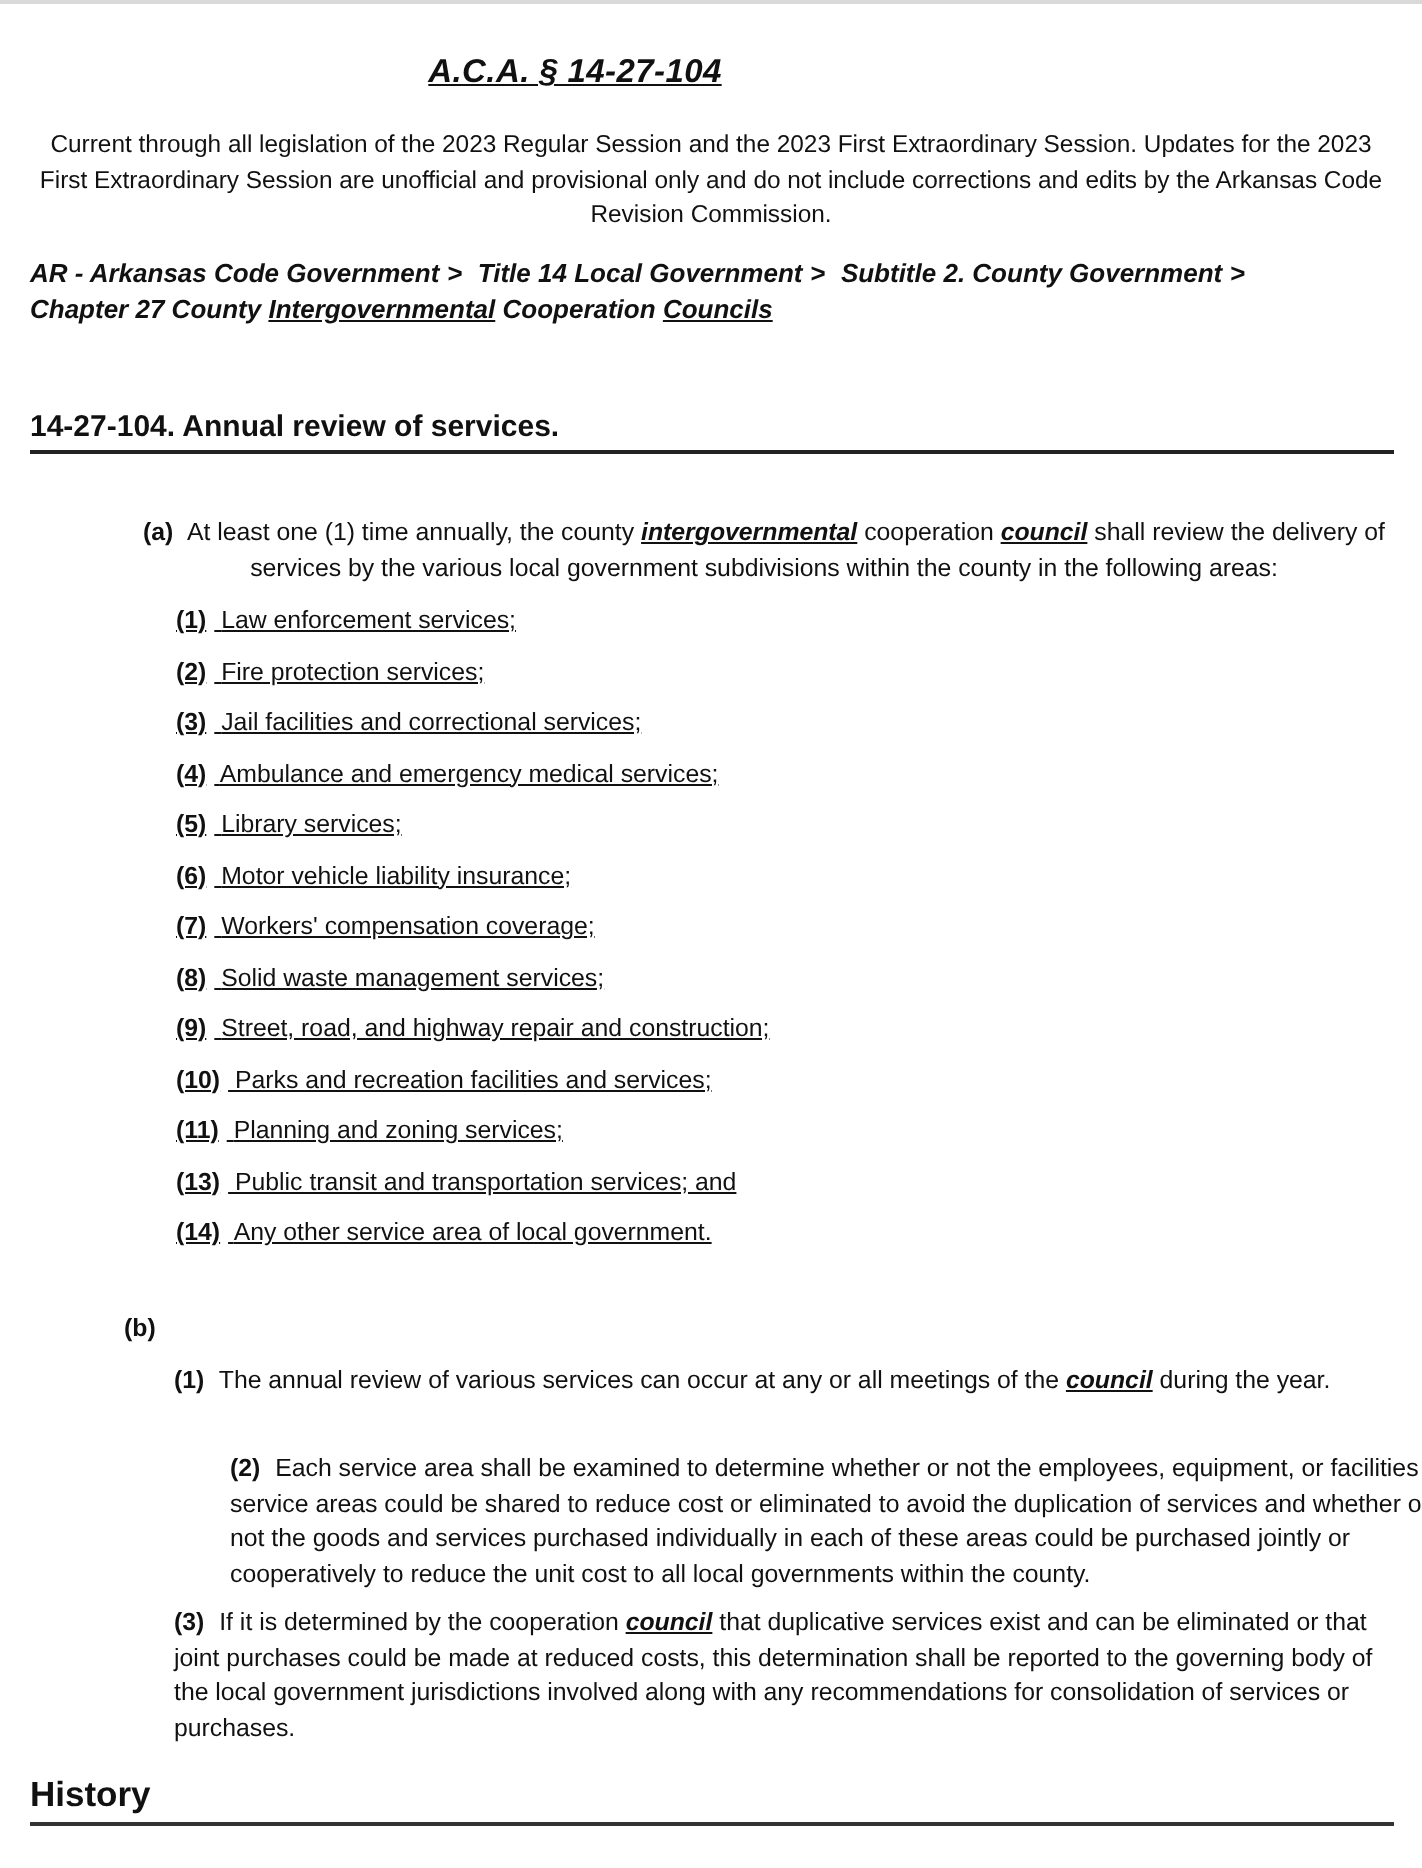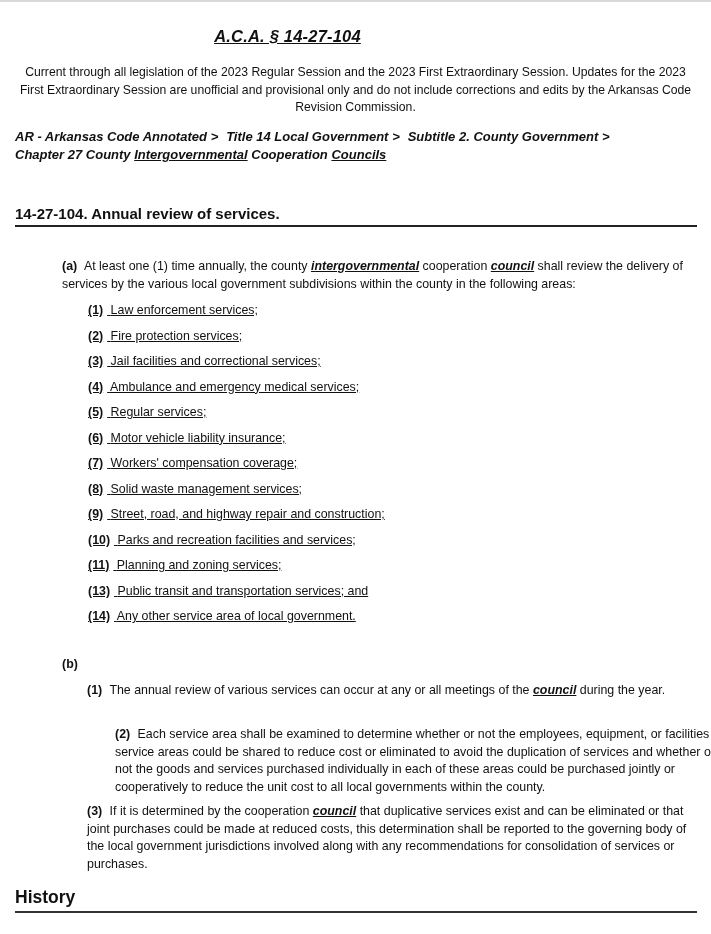--- a/index.html
+++ b/index.html
@@ -26,21 +26,21 @@
     position: absolute; top: 205px; left: 15px; width: 682px;
     font-size: 15px; font-weight: bold; padding-bottom: 3px;
     border-bottom: 2px solid #222;
   }
   .history-heading {
     position: absolute; top: 887px; left: 15px; width: 682px;
     font-size: 17.5px; font-weight: bold; padding-bottom: 3px;
     border-bottom: 2px solid #333;
   }
   .para-a {
-    position: absolute; top: 258px; left: 62px; width: 640px; line-height: 17.5px;
+    position: absolute; top: 258px; left: 62px; width: 640px; line-height: 17.5px; text-align: center;
   }
   .lbl { font-weight: bold; margin-right: 4px; }
   .term { font-weight: bold; font-style: italic; text-decoration: underline; }
   .list-a { position: absolute; top: 302px; left: 88px; width: 600px; margin: 0; padding: 0; list-style: none; }
   .list-a li { height: 25.5px; line-height: 17px; text-decoration: underline; }
   .label-b { position: absolute; top: 657px; left: 62px; font-weight: bold; }
   .b-item { position: absolute; left: 87px; width: 612px; line-height: 17.5px; }
   .b1 { top: 682px; }
   .b2 { top: 726px; margin-left: 28px; }
   .b3 { top: 803px; }
@@ -48,21 +48,21 @@
 </head>
 <body>
 
 <div class="topbar"></div>
 
 <div class="title">A.C.A. § 14-27-104</div>
 
 <div class="currency">Current through all legislation of the 2023 Regular Session and the 2023 First Extraordinary Session. Updates for the 2023 First Extraordinary Session are unofficial and provisional only and do not include corrections and edits by the Arkansas Code Revision Commission.</div>
 
 <div class="breadcrumb">
-  <span>AR - Arkansas Code Annotated</span><span class="sep">&gt;</span>
+  <span>AR - Arkansas Code Government</span><span class="sep">&gt;</span>
   <span>Title 14 Local Government</span><span class="sep">&gt;</span>
   <span>Subtitle 2. County Government</span><span class="sep">&gt;</span><br>
   <span><span>Chapter 27 County</span> <u>Intergovernmental</u> <span>Cooperation</span> <u>Councils</u></span>
 </div>
 
 <div class="section-heading">14-27-104. Annual review of services.</div>
 
 <div class="para-a">
   <span class="lbl">(a)</span>
   <span>At least one (1) time annually, the county</span>
@@ -70,21 +70,21 @@
   <span>cooperation</span>
   <span class="term">council</span>
   <span>shall review the delivery of services by the various local government subdivisions within the county in the following areas:</span>
 </div>
 
 <ul class="list-a">
   <li><span class="lbl">(1)</span> <span>Law enforcement services;</span></li>
   <li><span class="lbl">(2)</span> <span>Fire protection services;</span></li>
   <li><span class="lbl">(3)</span> <span>Jail facilities and correctional services;</span></li>
   <li><span class="lbl">(4)</span> <span>Ambulance and emergency medical services;</span></li>
-  <li><span class="lbl">(5)</span> <span>Regular services;</span></li>
+  <li><span class="lbl">(5)</span> <span>Library services;</span></li>
   <li><span class="lbl">(6)</span> <span>Motor vehicle liability insurance;</span></li>
   <li><span class="lbl">(7)</span> <span>Workers' compensation coverage;</span></li>
   <li><span class="lbl">(8)</span> <span>Solid waste management services;</span></li>
   <li><span class="lbl">(9)</span> <span>Street, road, and highway repair and construction;</span></li>
   <li><span class="lbl">(10)</span> <span>Parks and recreation facilities and services;</span></li>
   <li><span class="lbl">(11)</span> <span>Planning and zoning services;</span></li>
   <li><span class="lbl">(13)</span> <span>Public transit and transportation services; and</span></li>
   <li><span class="lbl">(14)</span> <span>Any other service area of local government.</span></li>
 </ul>
 

